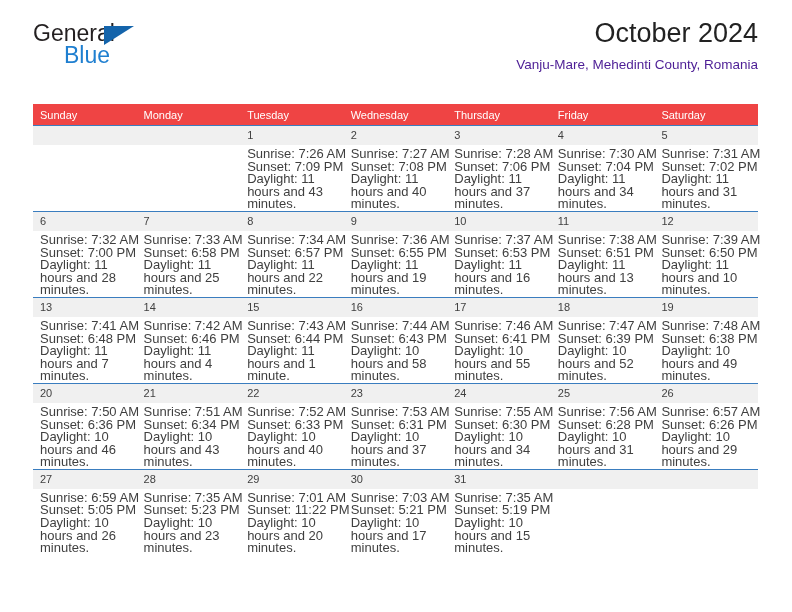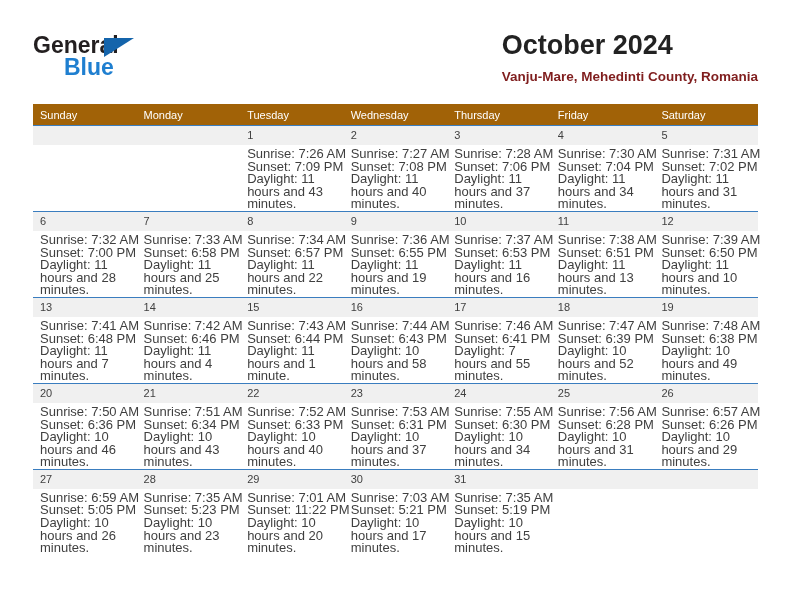--- a/index.html
+++ b/index.html
@@ -19,24 +19,23 @@
     position: relative;
     width: 792px;
     height: 612px;
     box-sizing: border-box;
   }
 
   
   .header {
     position: absolute;
     left: 33px;
-    top: 28px;
+    top: 16px;
     right: 34px;
     height: 70px;
-    font-weight: bold;
   }
   .brand {
     position: absolute;
     left: 0;
     top: 4px;
     width: 210px;
     height: 56px;
   }
   .brand-general {
     position: absolute;
@@ -61,46 +60,47 @@
     left: 31px;
     top: 22px;
     font-size: 23px;
     color: #1f7fd0;
     font-family: "Liberation Sans", sans-serif;
   }
   .title-block {
     position: absolute;
     right: 0;
     top: 0;
+    text-align: right;
   }
   .cal-title {
     font-size: 27px;
     color: #222222;
     line-height: 34px;
     white-space: nowrap;
   }
   .cal-subtitle {
     font-size: 13.5px;
-    color: #7f1d1d;
+    color: #4c1d95;
     line-height: 20px;
     margin-top: 5px;
     white-space: nowrap;
   }
 
   
   .calendar {
     position: absolute;
     left: 33px;
     top: 104px;
     width: 725px;
     border-collapse: collapse;
     table-layout: fixed;
   }
   .calendar th {
-    background: #a16207;
+    background: #ef4444;
     color: #ffffff;
     font-size: 11px;
     font-weight: normal;
     text-align: left;
     padding: 4px 0 4px 7px;
     height: 13px;
     border: none;
   }
   .calendar td {
     vertical-align: top;
@@ -318,21 +318,21 @@
               <div>Sunrise: 7:44 AM</div>
               <div>Sunset: 6:43 PM</div>
               <div class="daylight">Daylight: 10 hours and 58 minutes.</div>
             </div>
           </td>
           <td>
             <div class="daynum">17</div>
             <div class="details">
               <div>Sunrise: 7:46 AM</div>
               <div>Sunset: 6:41 PM</div>
-              <div class="daylight">Daylight: 7 hours and 55 minutes.</div>
+              <div class="daylight">Daylight: 10 hours and 55 minutes.</div>
             </div>
           </td>
           <td>
             <div class="daynum">18</div>
             <div class="details">
               <div>Sunrise: 7:47 AM</div>
               <div>Sunset: 6:39 PM</div>
               <div class="daylight">Daylight: 10 hours and 52 minutes.</div>
             </div>
           </td>

